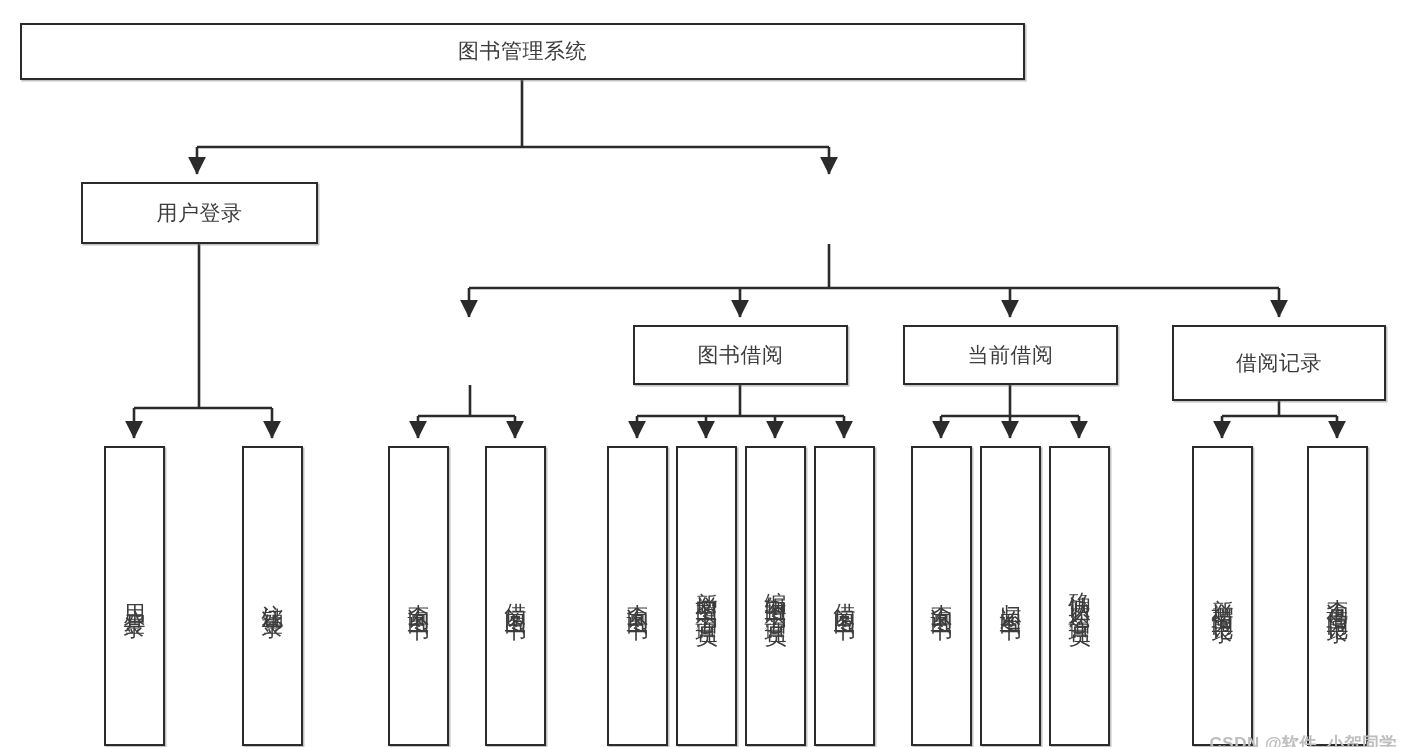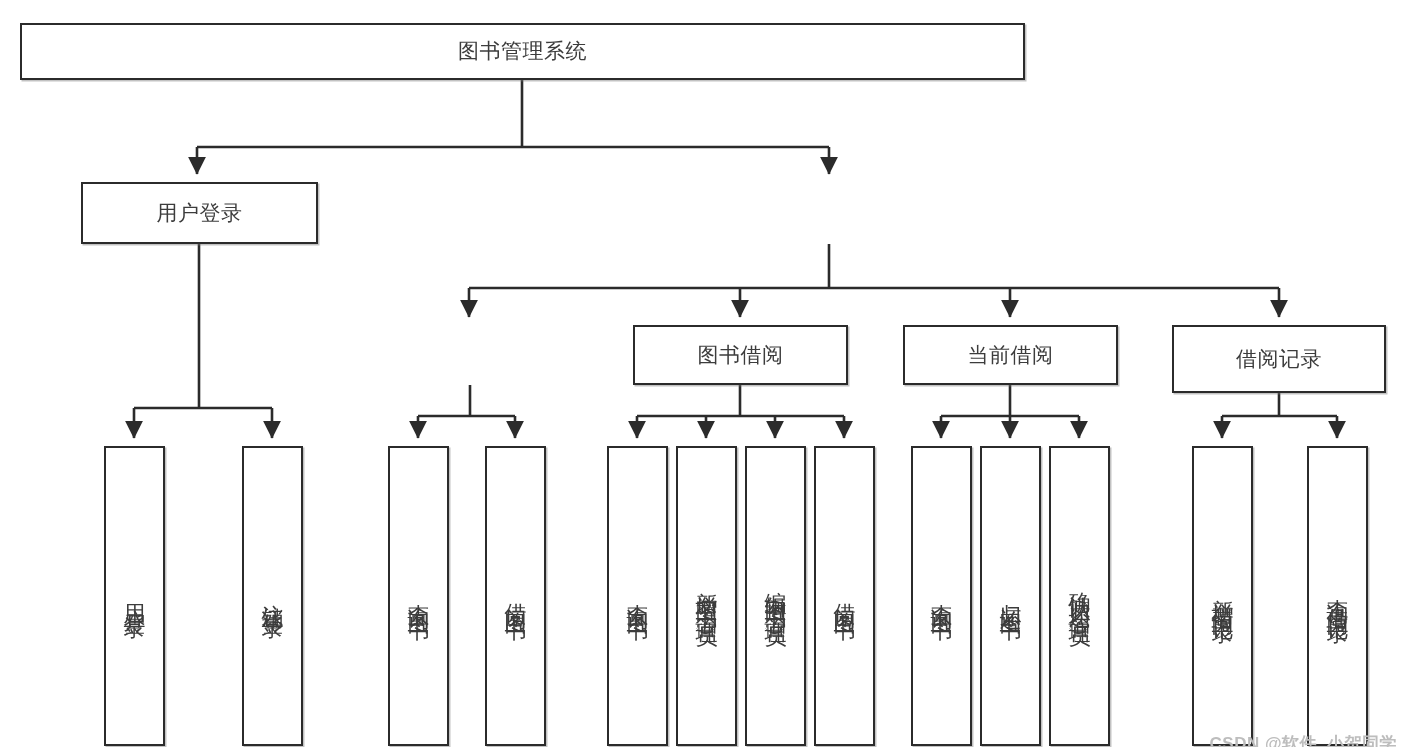--- a/index.html
+++ b/index.html
@@ -117,21 +117,21 @@
   <div class="node" style="left:81px;top:170px;width:237px;height:62px;">
     <span class="lbl">用户登录</span>
   </div>
 
   <div class="node" style="left:633px;top:313px;width:215px;height:60px;">
     <span class="lbl">图书借阅</span>
   </div>
   <div class="node" style="left:903px;top:313px;width:215px;height:60px;">
     <span class="lbl">当前借阅</span>
   </div>
-  <div class="node" style="left:1172px;top:313px;width:214px;height:68px;">
+  <div class="node" style="left:1172px;top:313px;width:214px;height:76px;">
     <span class="lbl">借阅记录</span>
   </div>
 
   <div class="node leaf" style="left:104px;top:434px;width:61px;height:300px;">
     <span class="lbl">用户登录</span>
   </div>
   <div class="node leaf" style="left:242px;top:434px;width:61px;height:300px;">
     <span class="lbl">注销登录</span>
   </div>
 

